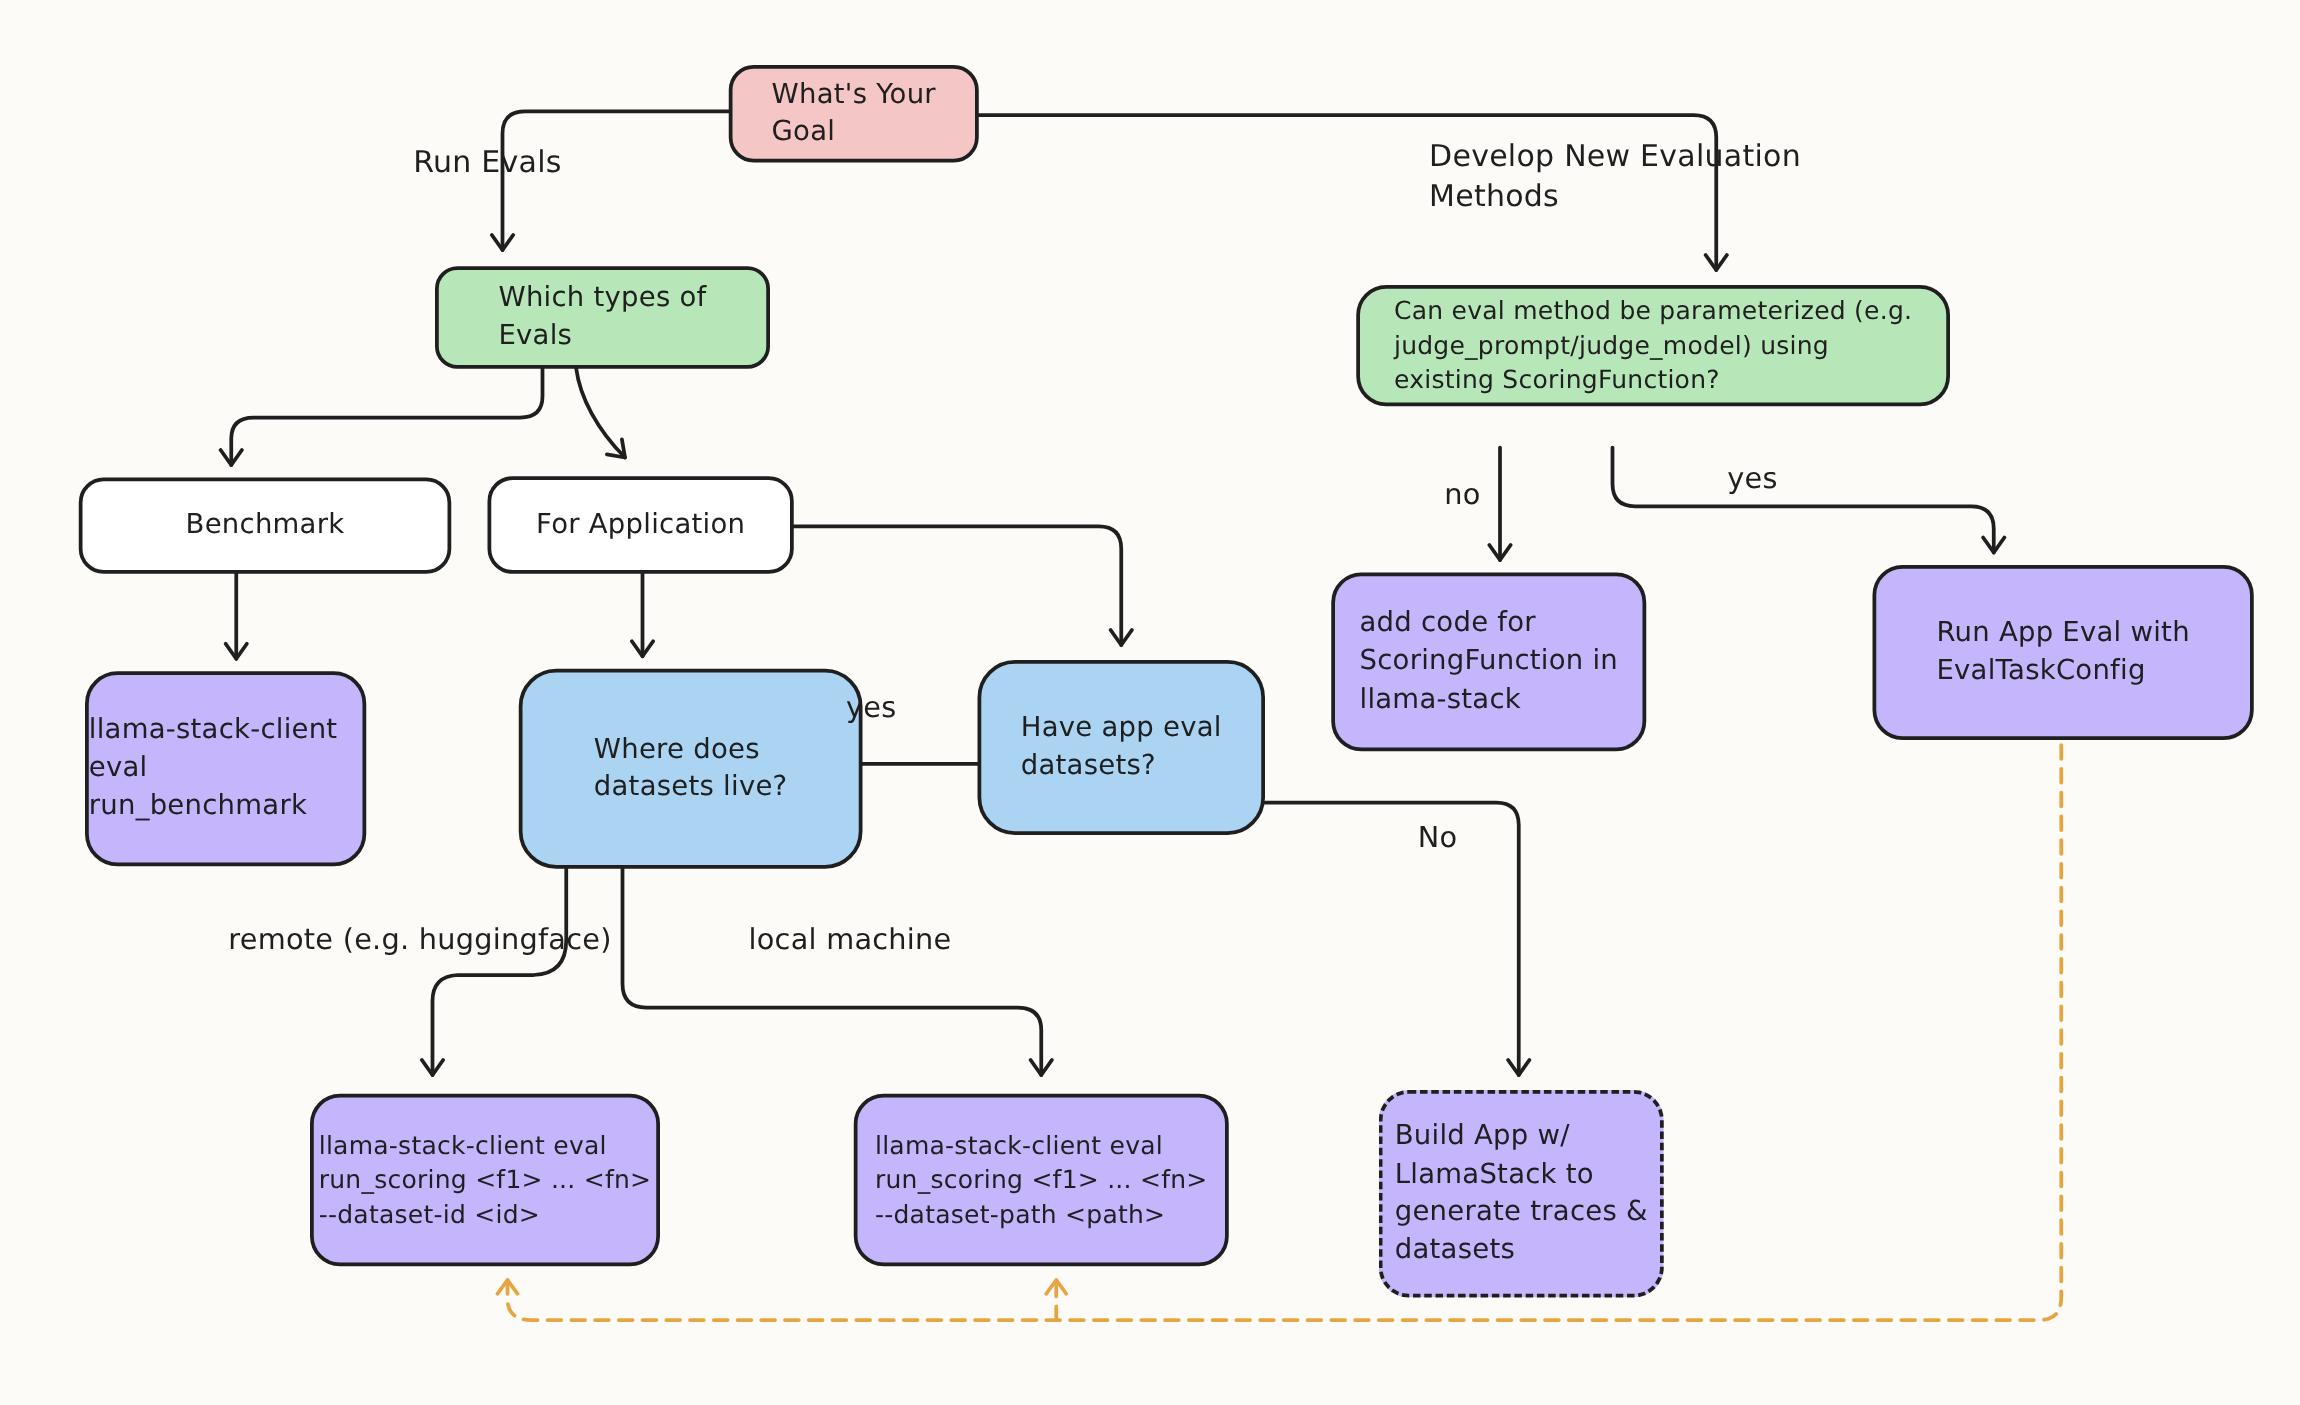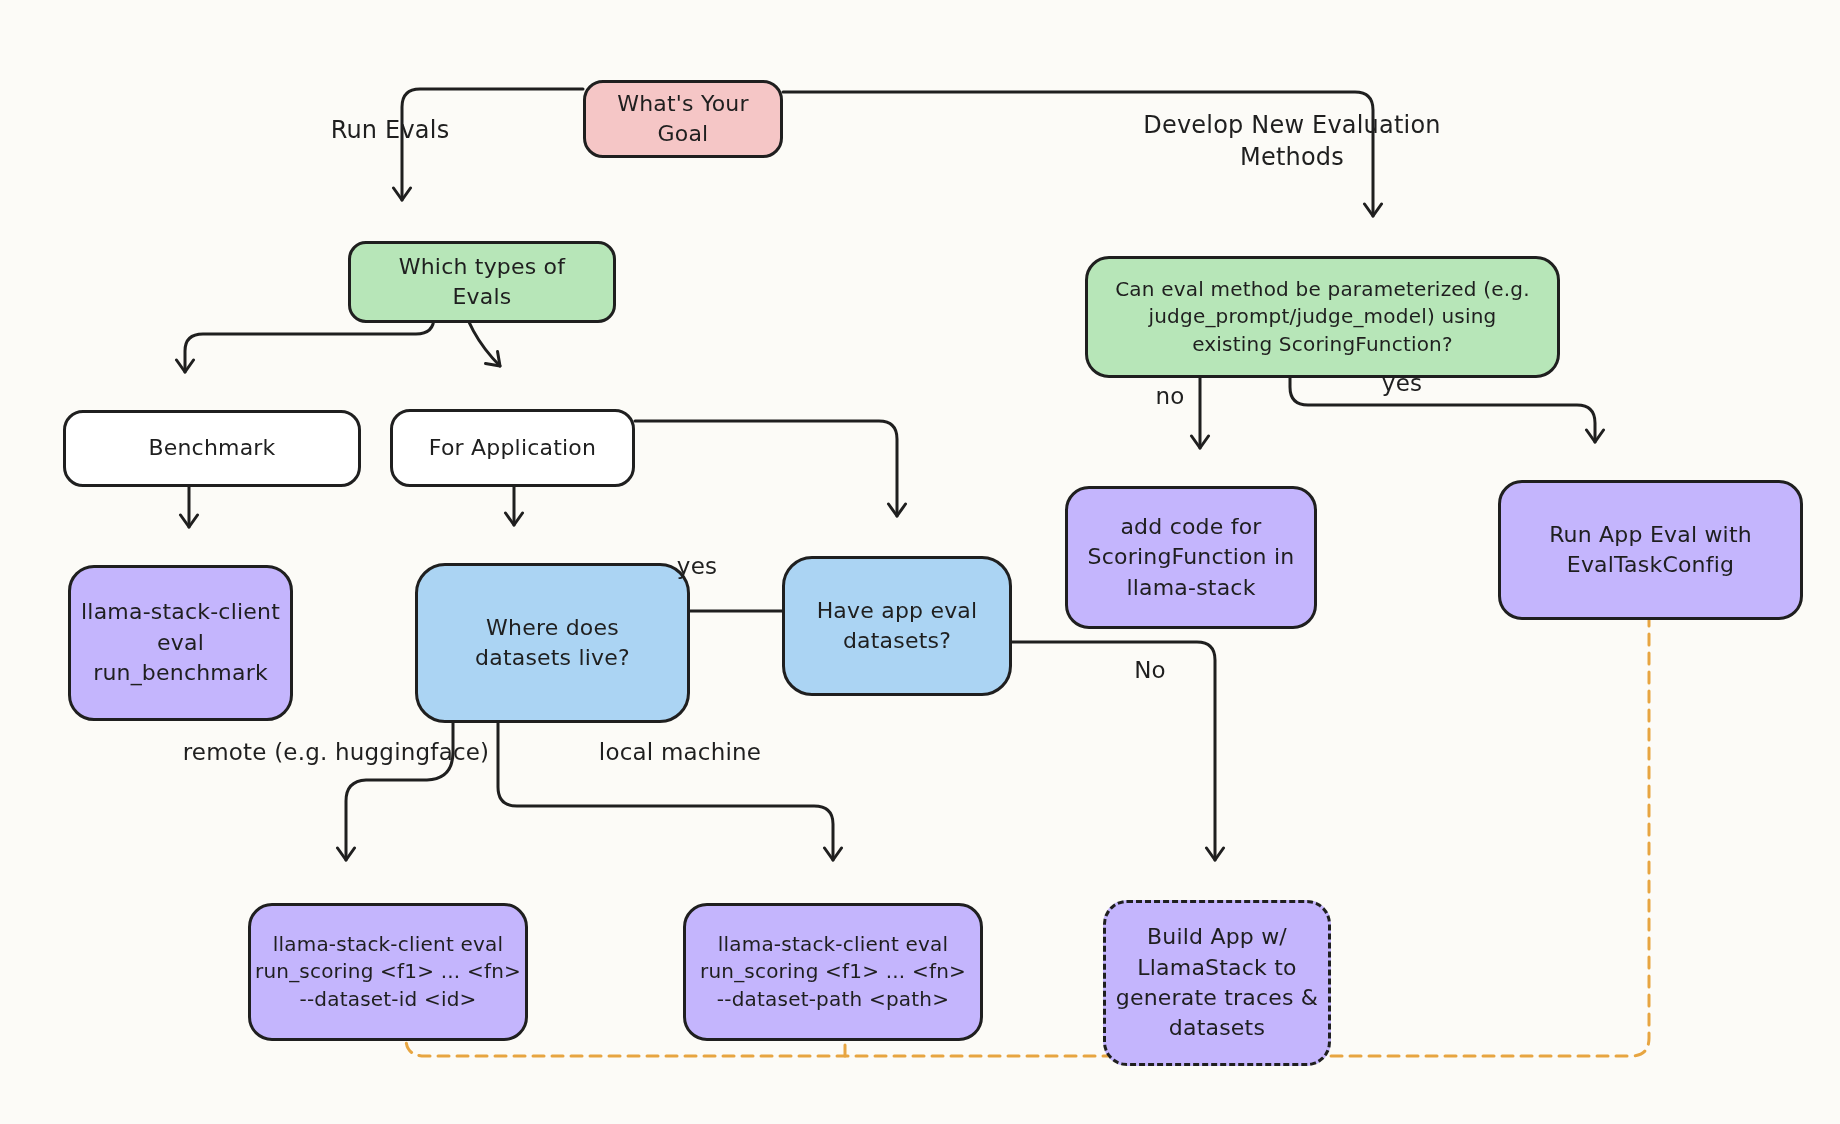--- a/index.html
+++ b/index.html
@@ -8,40 +8,38 @@
     width:1840px;height:1124px;
     background:#FCFBF7;
     font-family:"DejaVu Sans","Liberation Sans",sans-serif;
     color:#1F1F1F;
     overflow:hidden;
   }
   .edges{position:absolute;left:0;top:0;width:1840px;height:1124px;}
   .node{
     position:absolute;
     display:flex;align-items:center;justify-content:center;
-    text-align:center;
     border:3.5px solid #1F1F1F;
     box-sizing:border-box;
     font-size:22px;
     line-height:1.38;
     letter-spacing:.2px;
-    margin-top:28px;
   }
   .node span{white-space:pre-line;}
   .pink{background:#F5C6C6;}
   .green{background:#B7E6B8;}
   .yellow{background:#c4b5fd;}
   .blue{background:#ABD4F3;}
   .white{background:#FFFFFF;}
   .dashed{border-style:dashed;}
   .small{font-size:20px;}
   .edge-label{
     position:absolute;
     transform:translate(-50%,-50%);
-    text-align:center;
+    text-align:left;
     font-size:23px;
     line-height:1.35;
     letter-spacing:.2px;
     white-space:pre-line;
   }
   .edge-label.big{font-size:24px;}
 </style>
 </head>
 <body>
 
@@ -82,21 +80,21 @@
   <div class="node pink" style="left:583px;top:52px;width:200px;height:78px;border-radius:20px">
     <span>What's Your
 Goal</span>
   </div>
 
   <div class="node green" style="left:348px;top:213px;width:268px;height:82px;border-radius:18px">
     <span>Which types of
 Evals</span>
   </div>
 
-  <div class="node green small" style="left:1085px;top:228px;width:475px;height:122px;border-radius:24px">
+  <div class="node green small" style="left:1085px;top:228px;width:475px;height:97px;border-radius:24px">
     <span>Can eval method be parameterized (e.g.
 judge_prompt/judge_model) using
 existing ScoringFunction?</span>
   </div>
 
   <div class="node white" style="left:63px;top:382px;width:298px;height:77px;border-radius:20px">
     <span>Benchmark</span>
   </div>
 
   <div class="node yellow" style="left:68px;top:537px;width:225px;height:156px;border-radius:26px">

